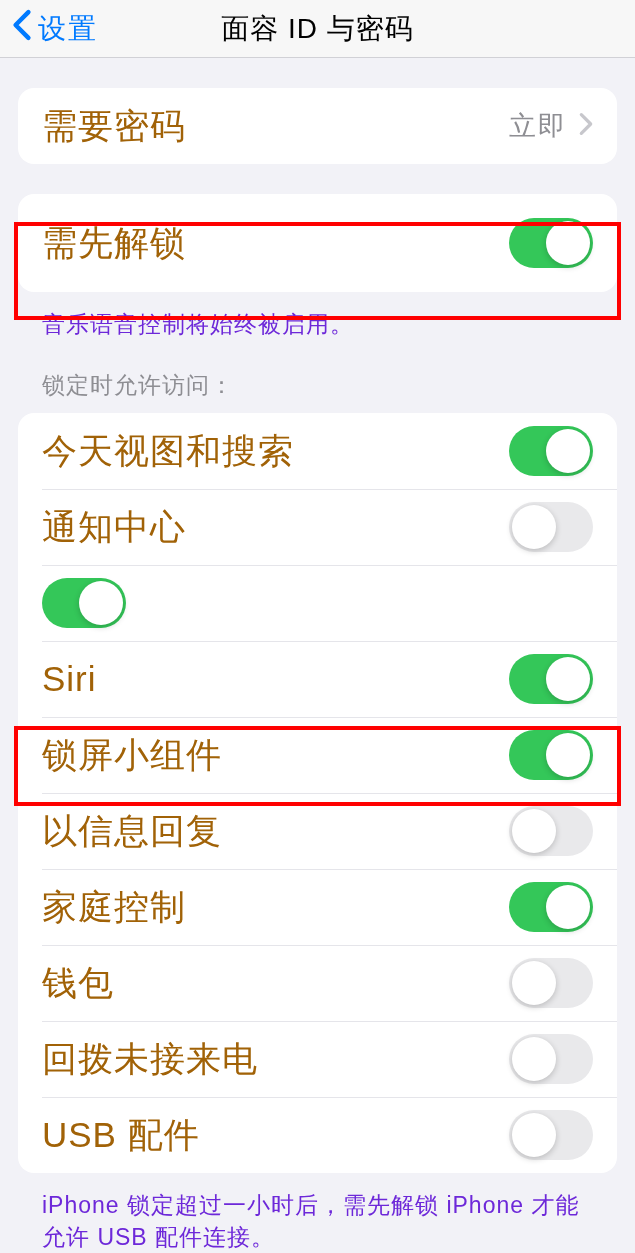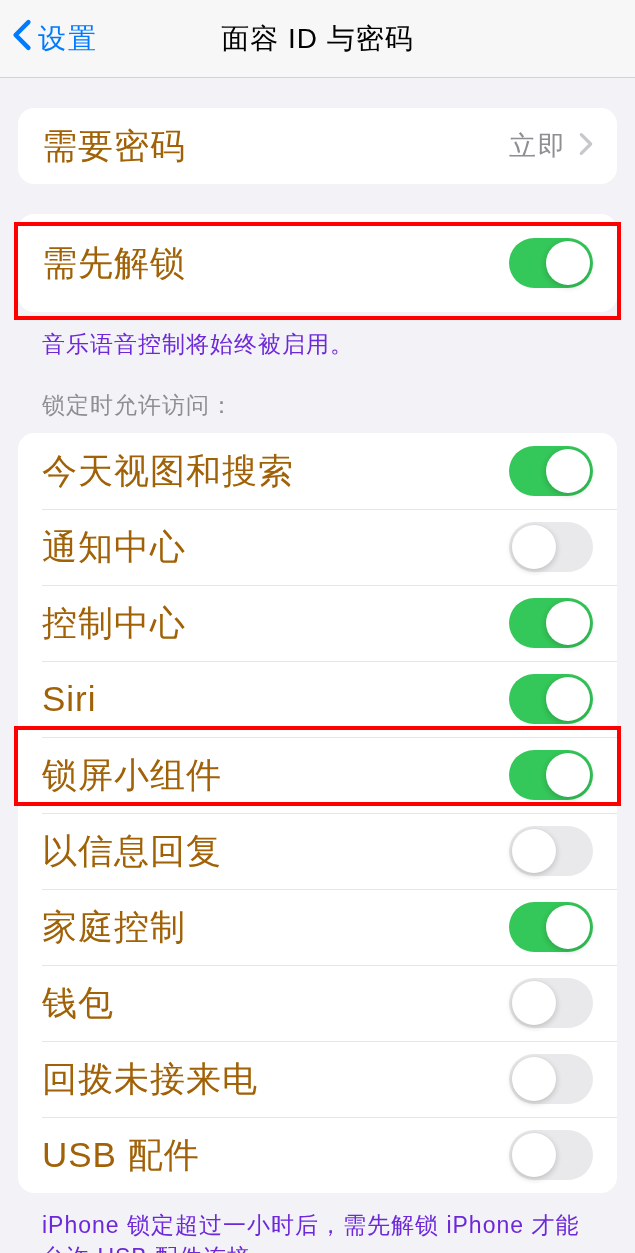--- a/index.html
+++ b/index.html
@@ -9,21 +9,21 @@
       -webkit-font-smoothing: antialiased;
     }
     body {
       font-family: -apple-system, BlinkMacSystemFont, "Helvetica Neue", sans-serif;
       background: #f2f2f7;
       width: 635px;
       height: 1253px;
       overflow: hidden;
     }
     .header {
-      height: 78px;
+      height: 58px;
       background: #f7f7f7;
       display: flex;
       align-items: center;
       position: relative;
       border-bottom: 1px solid #d1d1d6;
     }
     .back-button {
       display: flex;
       align-items: center;
       color: #007aff;
@@ -211,21 +211,20 @@
           <div class="toggle-thumb"></div>
         </div>
       </div>
       <div class="row">
         <div class="row-label">通知中心</div>
         <div class="toggle off">
           <div class="toggle-thumb"></div>
         </div>
       </div>
       <div class="row">
-        <div class="row-label">控制中心</div>
         <div class="toggle on">
           <div class="toggle-thumb"></div>
         </div>
       </div>
       <div class="row">
         <div class="row-label">Siri</div>
         <div class="toggle on">
           <div class="toggle-thumb"></div>
         </div>
       </div>

